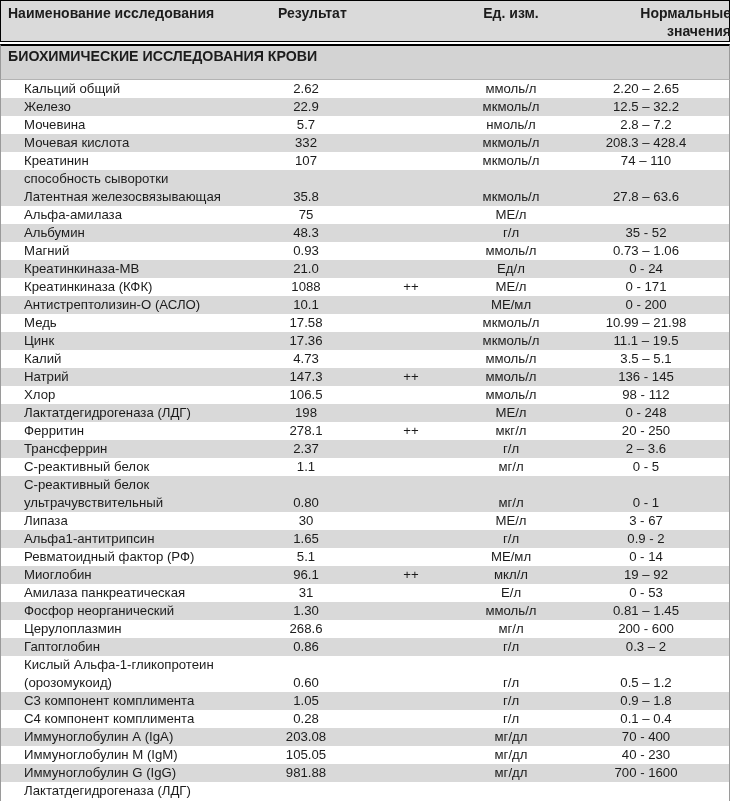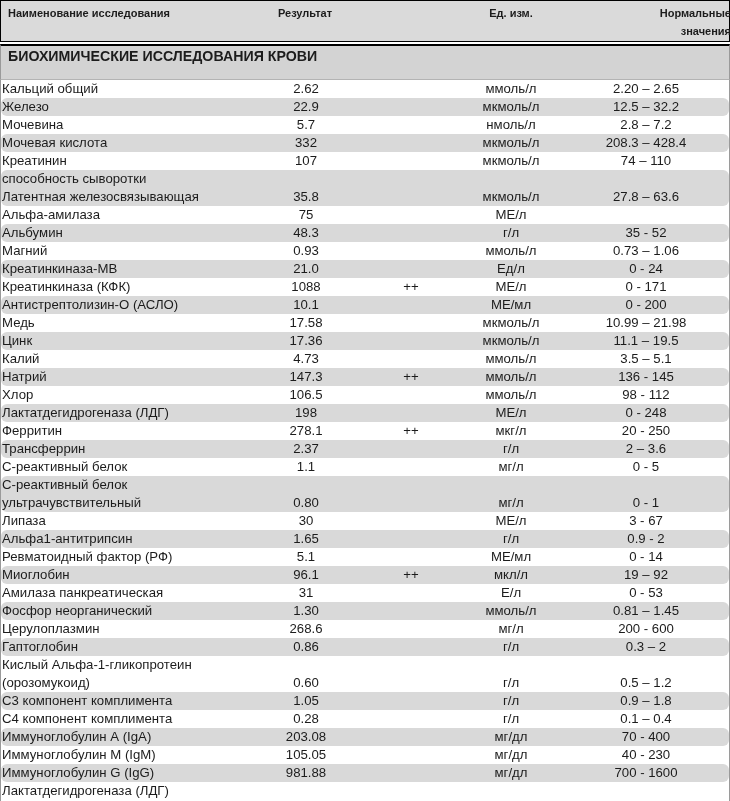--- a/index.html
+++ b/index.html
@@ -12,21 +12,21 @@
     width:730px;height:801px;overflow:hidden;background:#fff;
     font-family:"Liberation Sans",sans-serif;color:var(--text);
     font-size:13.2px;line-height:18px;
   }
   .grid5{display:grid;grid-template-columns:250px 110px 100px 100px 170px;}
   
   .thead{
     background:var(--header-bg);
     border:1px solid var(--line-black);
     height:42px;padding-top:3px;
-    font-weight:bold;font-size:11px;
+    font-weight:bold;font-size:14px;
   }
   .thead .c1{padding-left:7px;}
   .thead .c2{padding-left:27px;}
   .thead .c4{text-align:center;}
   .thead .c5{text-align:right;}
   .thead .c5 span{display:block;height:18px;}
   .divider{height:2px;background:#fff;}
   
   .section{
     border-top:2px solid var(--line-black);
@@ -36,23 +36,23 @@
     height:36px;line-height:18px;padding:1px 0 0 7px;
     border-left:1px solid var(--side);border-right:1px solid var(--side);
   }
   
   .tbody{
     border-left:1px solid var(--side);
     border-right:1px solid var(--side);
     border-bottom:2px solid #cfcfcf;
   }
   .row{align-items:end;min-height:18px;background:#fff;}
-  .row.alt{background:var(--stripe);border-radius:6px;}
+  .row.alt{background:var(--stripe);}
   .cell{line-height:18px;}
-  .cell.name{padding-left:1px;}
+  .cell.name{padding-left:23px;}
   .cell.center{text-align:center;}
   .line{height:18px;white-space:nowrap;}
 </style>
 </head>
 <body>
 
 <div class="page">
 
   <div class="thead grid5">
     <div class="c1">Наименование исследования</div>

